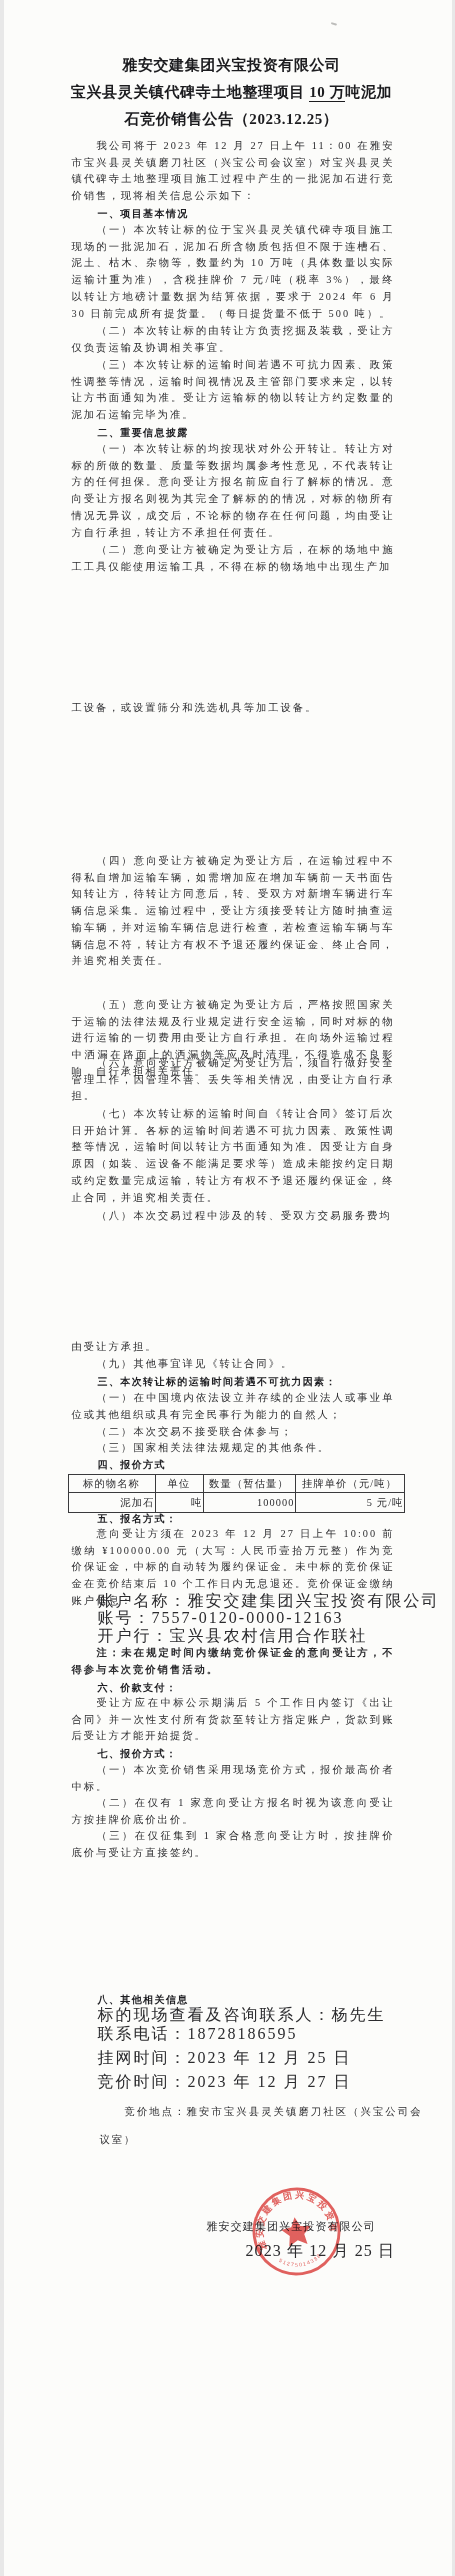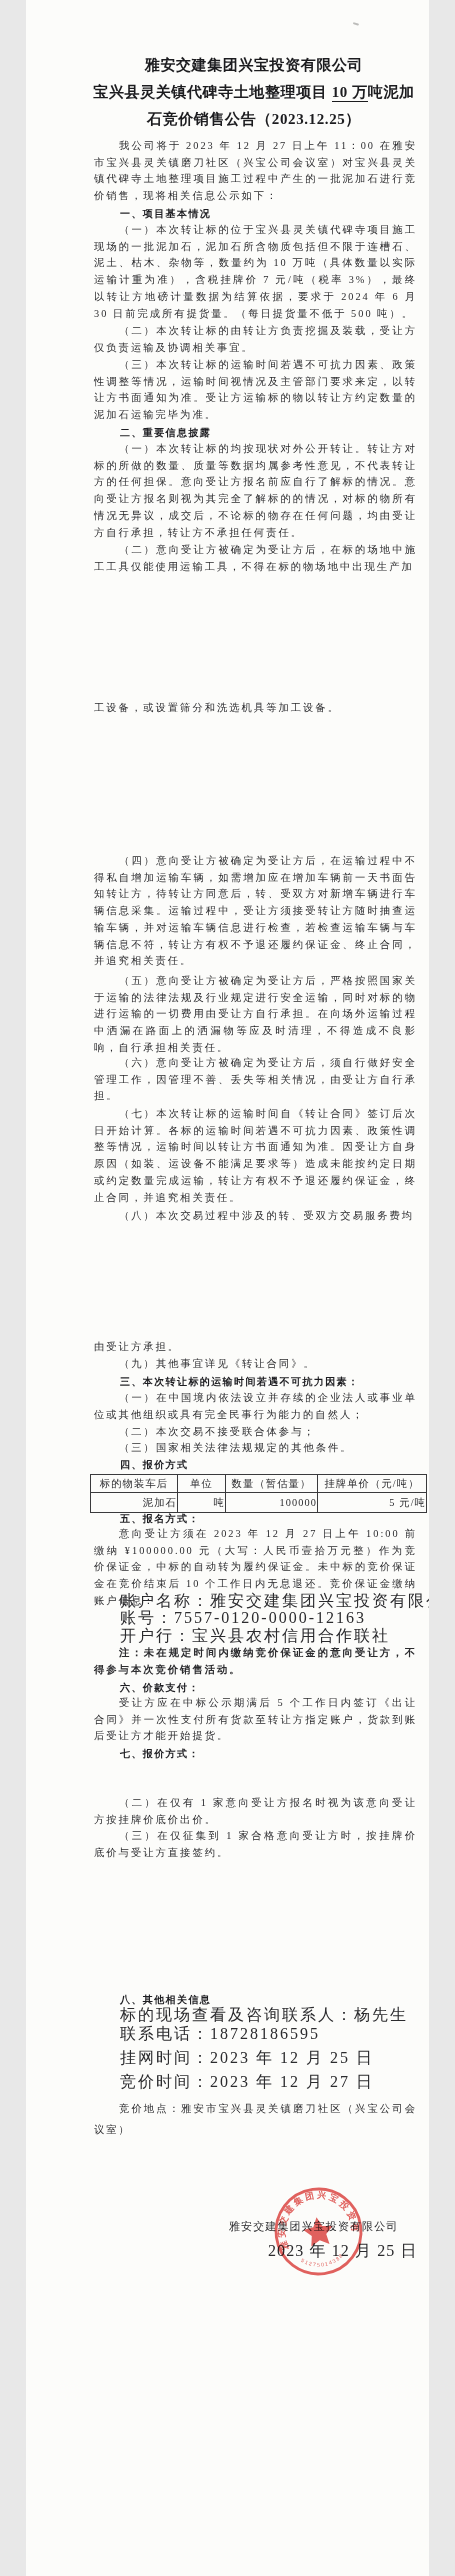--- a/index.html
+++ b/index.html
@@ -1,18 +1,18 @@
 <!DOCTYPE html>
 <html style="font-size:9.2px"><head>
 <meta charset="utf-8">
 <style>
   html,body{margin:0;padding:0;background:#e8e8e8;}
   .page{
     position:relative;
-    width:403px;
+    width:448px;
     height:2576px;
     margin:0 auto;
     background:#fcfcfa;
     overflow:hidden;
     font-family:"Liberation Serif","DejaVu Serif",serif;
     color:#2b2b2e;
   }
   .title{
     position:absolute;
     top:52px; left:0; width:456px;
@@ -50,21 +50,21 @@
   }
   .line{
     position:absolute;
     left:94px;
     font-size:16px;
     letter-spacing:2px;
     line-height:16.7px;
     color:#2b2b2e;
     white-space:nowrap;
   }
-  .loose{ line-height:21px; }
+  .loose{ line-height:28px;margin-left:28px; }
   table.lot{
     position:absolute;
     left:64px; top:1474px;
     width:332px;
     border-collapse:collapse;
     table-layout:fixed;
     font-size:10.3px;
     letter-spacing:1.1px;
     color:#2b2b2e;
   }
@@ -129,38 +129,38 @@
   <div class="hd" style="top:206px">一、项目基本情况</div>
   <div class="para indent" style="top:222px">（一）本次转让标的位于宝兴县灵关镇代碑寺项目施工现场的一批泥加石，泥加石所含物质包括但不限于连槽石、泥土、枯木、杂物等，数量约为 10 万吨（具体数量以实际运输计重为准），含税挂牌价 7 元/吨（税率 3%），最终以转让方地磅计量数据为结算依据，要求于 2024 年 6 月 30 日前完成所有提货量。（每日提货量不低于 500 吨）。</div>
   <div class="para indent" style="top:323px">（二）本次转让标的由转让方负责挖掘及装载，受让方仅负责运输及协调相关事宜。</div>
   <div class="para indent" style="top:357px">（三）本次转让标的运输时间若遇不可抗力因素、政策性调整等情况，运输时间视情况及主管部门要求来定，以转让方书面通知为准。受让方运输标的物以转让方约定数量的泥加石运输完毕为准。</div>
 
   <div class="hd" style="top:425px">二、重要信息披露</div>
   <div class="para indent" style="top:441px">（一）本次转让标的均按现状对外公开转让。转让方对标的所做的数量、质量等数据均属参考性意见，不代表转让方的任何担保。意向受让方报名前应自行了解标的情况。意向受让方报名则视为其完全了解标的的情况，对标的物所有情况无异议，成交后，不论标的物存在任何问题，均由受让方自行承担，转让方不承担任何责任。</div>
   <div class="para indent" style="top:542px">（二）意向受让方被确定为受让方后，在标的场地中施工工具仅能使用运输工具，不得在标的物场地中出现生产加</div>
   <div class="para" style="top:700px">工设备，或设置筛分和洗选机具等加工设备。</div>
   <div class="para indent" style="top:853px">（四）意向受让方被确定为受让方后，在运输过程中不得私自增加运输车辆，如需增加应在增加车辆前一天书面告知转让方，待转让方同意后，转、受双方对新增车辆进行车辆信息采集。运输过程中，受让方须接受转让方随时抽查运输车辆，并对运输车辆信息进行检查，若检查运输车辆与车辆信息不符，转让方有权不予退还履约保证金、终止合同，并追究相关责任。</div>
-  <div class="para indent" style="top:973px">（五）意向受让方被确定为受让方后，严格按照国家关于运输的法律法规及行业规定进行安全运输，同时对标的物进行运输的一切费用由受让方自行承担。在向场外运输过程中洒漏在路面上的洒漏物等应及时清理，不得造成不良影响，自行承担相关责任。</div>
+  <div class="para indent" style="top:997px">（五）意向受让方被确定为受让方后，严格按照国家关于运输的法律法规及行业规定进行安全运输，同时对标的物进行运输的一切费用由受让方自行承担。在向场外运输过程中洒漏在路面上的洒漏物等应及时清理，不得造成不良影响，自行承担相关责任。</div>
   <div class="para indent" style="top:1055px">（六）意向受让方被确定为受让方后，须自行做好安全管理工作，因管理不善、丢失等相关情况，由受让方自行承担。</div>
   <div class="para indent" style="top:1106px">（七）本次转让标的运输时间自《转让合同》签订后次日开始计算。各标的运输时间若遇不可抗力因素、政策性调整等情况，运输时间以转让方书面通知为准。因受让方自身原因（如装、运设备不能满足要求等）造成未能按约定日期或约定数量完成运输，转让方有权不予退还履约保证金，终止合同，并追究相关责任。</div>
   <div class="para indent" style="top:1208px">（八）本次交易过程中涉及的转、受双方交易服务费均</div>
   <div class="para" style="top:1339px">由受让方承担。</div>
   <div class="para indent" style="top:1356px">（九）其他事宜详见《转让合同》。</div>
 
   <div class="hd" style="top:1374px">三、本次转让标的运输时间若遇不可抗力因素：</div>
   <div class="para indent" style="top:1390px">（一）在中国境内依法设立并存续的企业法人或事业单位或其他组织或具有完全民事行为能力的自然人；</div>
   <div class="para indent" style="top:1424px">（二）本次交易不接受联合体参与；</div>
   <div class="para indent" style="top:1440px">（三）国家相关法律法规规定的其他条件。</div>
 
   <div class="hd" style="top:1457px">四、报价方式</div>
 
   <table class="lot">
     <tbody>
       <tr class="h">
-        <td class="c1">标的物装车后</td>
+        <td class="c1">标的物名称</td>
         <td class="c2">单位</td>
         <td class="c3">数量（暂估量）</td>
         <td class="c4">挂牌单价（元/吨）</td>
       </tr>
       <tr class="r">
         <td>泥加石</td>
         <td>吨</td>
         <td>100000</td>
         <td>5 元/吨</td>
       </tr>
@@ -171,20 +171,21 @@
   <div class="para indent" style="top:1526px">意向受让方须在 2023 年 12 月 27 日上午 10:00 前缴纳 ¥100000.00 元（大写：人民币壹拾万元整）作为竞价保证金，中标的自动转为履约保证金。未中标的竞价保证金在竞价结束后 10 个工作日内无息退还。竞价保证金缴纳账户信息：</div>
   <div class="line" style="top:1593px">账户名称：雅安交建集团兴宝投资有限公司</div>
   <div class="line" style="top:1610px">账号：7557-0120-0000-12163</div>
   <div class="line" style="top:1628px">开户行：宝兴县农村信用合作联社</div>
   <div class="para indent" style="top:1645px;font-weight:700">注：未在规定时间内缴纳竞价保证金的意向受让方，不得参与本次竞价销售活动。</div>
 
   <div class="hd" style="top:1680px">六、价款支付：</div>
   <div class="para indent" style="top:1695px">受让方应在中标公示期满后 5 个工作日内签订《出让合同》并一次性支付所有货款至转让方指定账户，货款到账后受让方才能开始提货。</div>
 
   <div class="hd" style="top:1746px">七、报价方式：</div>
+  <div class="para indent" style="top:1762px">（一）本次竞价销售采用现场竞价方式，报价最高价者中标。</div>
   <div class="para indent" style="top:1795px">（二）在仅有 1 家意向受让方报名时视为该意向受让方按挂牌价底价出价。</div>
   <div class="para indent" style="top:1828px">（三）在仅征集到 1 家合格意向受让方时，按挂牌价底价与受让方直接签约。</div>
 
   <div class="hd" style="top:1992px">八、其他相关信息</div>
   <div class="line" style="top:2007px">标的现场查看及咨询联系人：杨先生</div>
   <div class="line" style="top:2026px">联系电话：18728186595</div>
   <div class="line" style="top:2050px">挂网时间：2023 年 12 月 25 日</div>
   <div class="line" style="top:2074px">竞价时间：2023 年 12 月 27 日</div>
   <div class="para indent loose" style="top:2098px">竞价地点：雅安市宝兴县灵关镇磨刀社区（兴宝公司会议室）</div>
 

